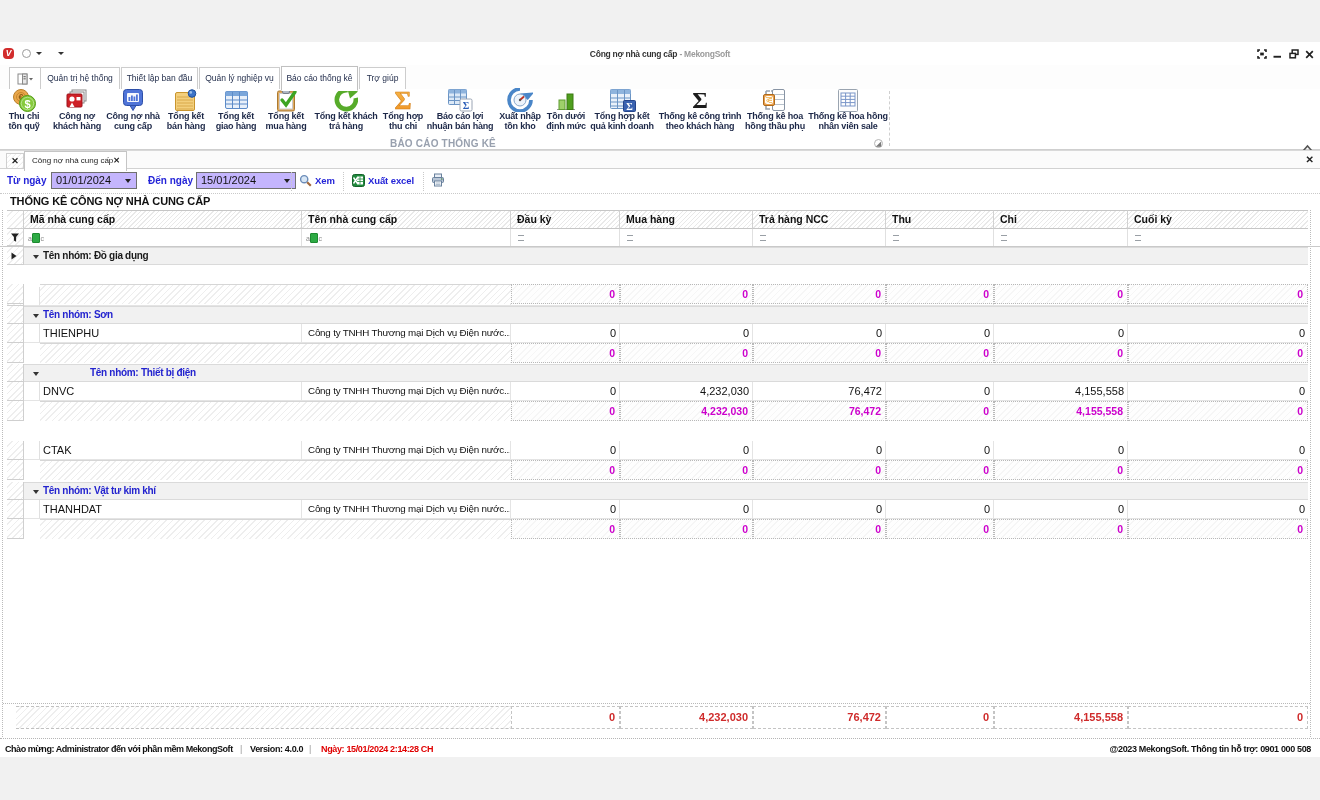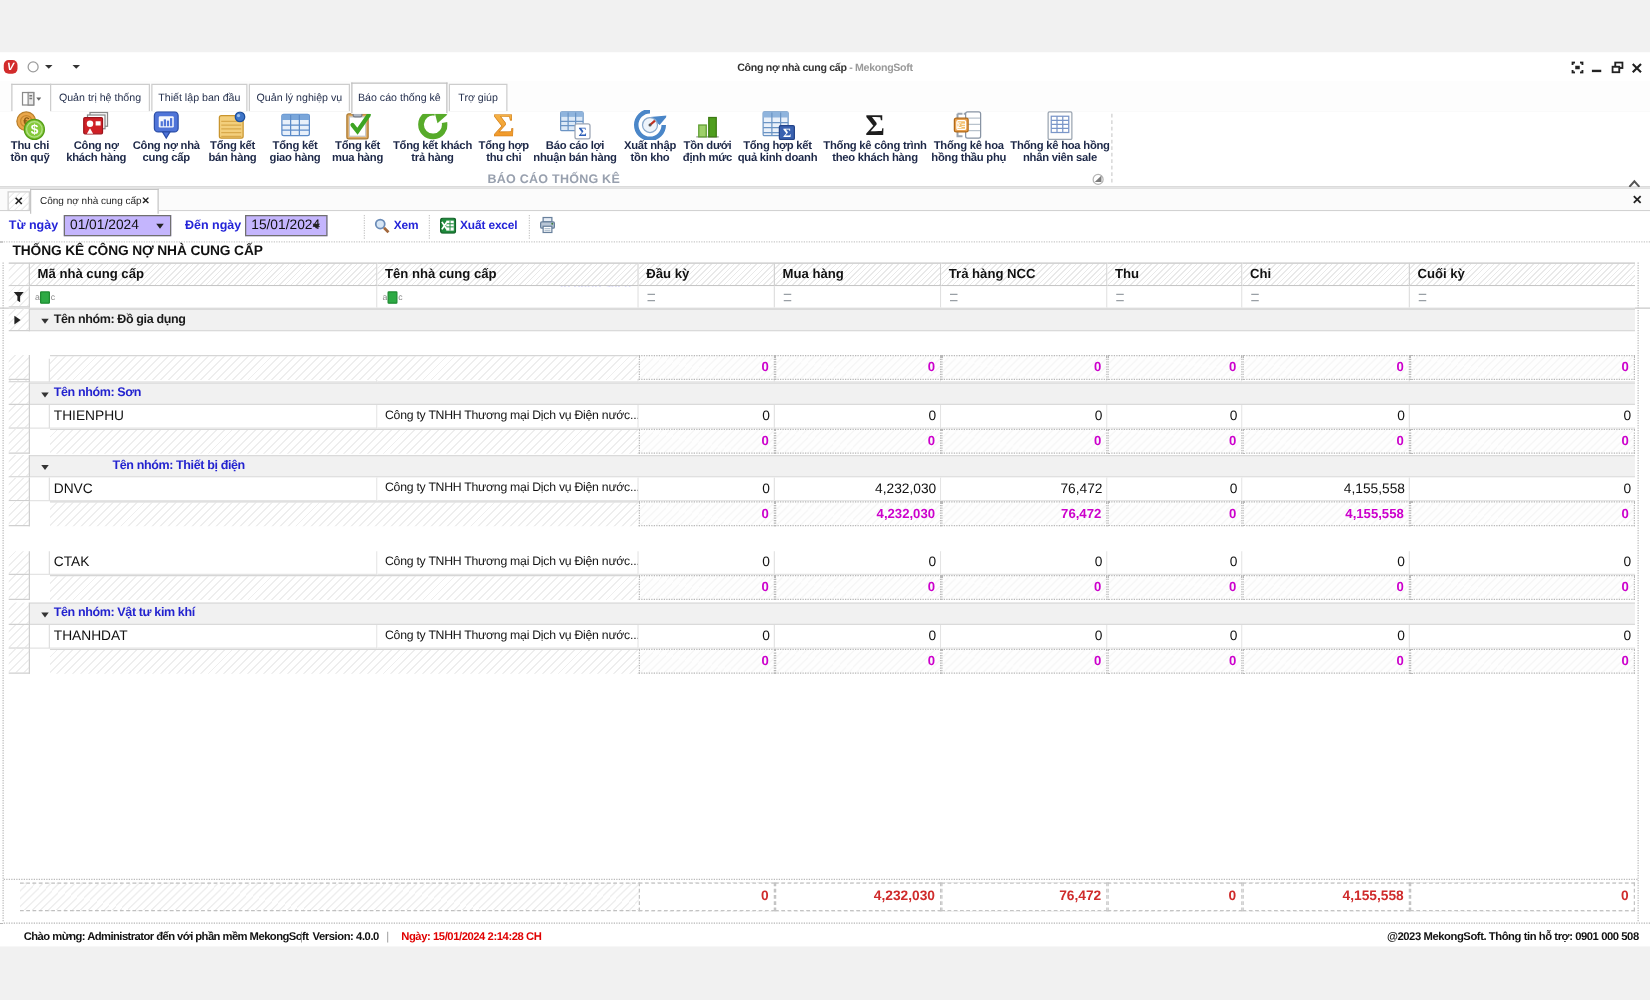--- a/index.html
+++ b/index.html
@@ -329,21 +329,21 @@
   <div class="tabstrip">
     <div class="tclose">✕</div>
     <div class="doctab">Công nợ nhà cung cấp <span style="position:absolute; right:6px; top:0; font-weight:bold;">✕</span></div>
     <div class="tclose2">✕</div>
   </div>
 
   <div class="filterbar">
     <div class="blbl" style="left:7px;">Từ ngày</div>
     <div class="dinput" style="left:51px; width:86px;">01/01/2024<span class="da"></span></div>
     <div class="blbl" style="left:148px;">Đến ngày</div>
-    <div class="dinput" style="left:196px; width:66px;">15/01/2024<span class="da"></span></div>
+    <div class="dinput" style="left:196px; width:100px;">15/01/2024<span class="da"></span></div>
     <div class="abs" style="left:291px; top:3px; height:19px; border-left:1px dotted #c9c9c9;"></div>
     <div class="abs" style="left:343px; top:3px; height:19px; border-left:1px dotted #c9c9c9;"></div>
     <div class="abs" style="left:423px; top:3px; height:19px; border-left:1px dotted #c9c9c9;"></div>
     <svg class="abs" style="left:299px; top:5px;" width="13" height="13" viewBox="0 0 13 13">
         <circle cx="5.2" cy="5.2" r="3.6" fill="#d7e6f5" stroke="#6b8cb8" stroke-width="1.4"></circle>
         <line x1="8.2" y1="8.2" x2="11.8" y2="11.8" stroke="#a2683c" stroke-width="2.2"></line>
       </svg>
     <div class="fbtn" style="left:315px;">Xem</div>
     <svg class="abs" style="left:352px; top:5px;" width="13" height="13" viewBox="0 0 13 13">
         <rect x="0.5" y="0.5" width="12" height="12" rx="2" fill="#1f8a3c" stroke="#14632a"></rect>
@@ -550,20 +550,20 @@
   <div class="row" style="top:664px; height:23px;">
     <div class="cell c3 tcell num">0</div>
     <div class="cell c4 tcell num">4,232,030</div>
     <div class="cell c5 tcell num">76,472</div>
     <div class="cell c6 tcell num">0</div>
     <div class="cell c7 tcell num">4,155,558</div>
     <div class="cell c8 tcell num">0</div>
   </div>
 
   <div class="abs" style="left:0; top:696px; width:1320px; height:19px; background:#fff; border-top:1px dotted #b5b5b5; font-size:9px; font-weight:bold; color:#111; letter-spacing:-0.35px;">
-    <span class="abs" style="left:19px; top:5px; letter-spacing:-0.45px;">Chào mừng: Administrator đến với phần mềm MekongSoft</span>
+    <span class="abs" style="left:5px; top:5px; letter-spacing:-0.45px;">Chào mừng: Administrator đến với phần mềm MekongSoft</span>
     <span class="abs" style="left:240px; top:5px; color:#999; font-weight:normal;">|</span>
     <span class="abs" style="left:250px; top:5px;">Version: 4.0.0</span>
     <span class="abs" style="left:309px; top:5px; color:#999; font-weight:normal;">|</span>
     <span class="abs" style="left:321px; top:5px; color:#e00000;">Ngày: 15/01/2024 2:14:28 CH</span>
     <span class="abs" style="right:9px; top:5px;">@2023 MekongSoft. Thông tin hỗ trợ: 0901 000 508</span>
   </div>
 </div>
 
 </body></html>

